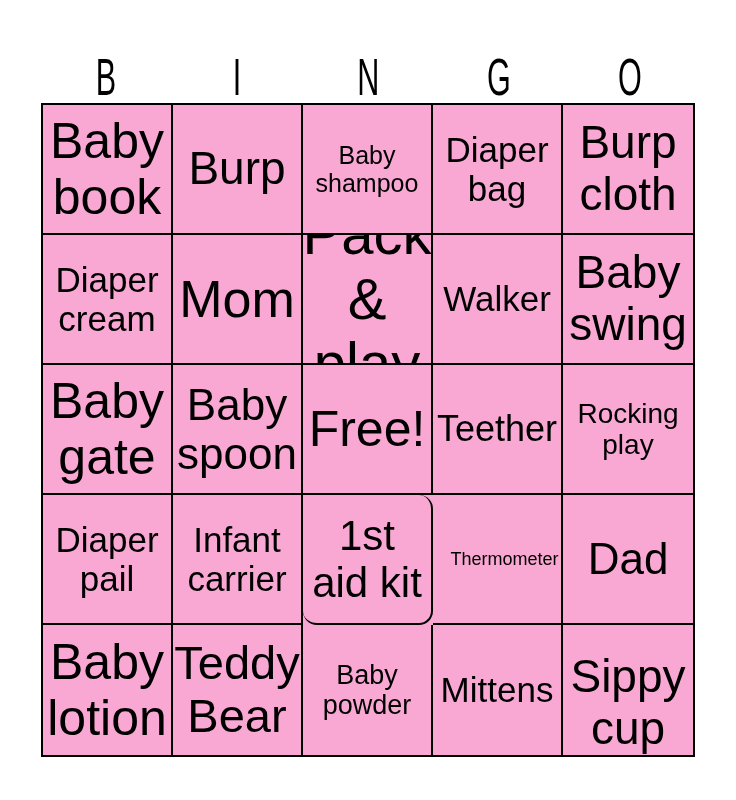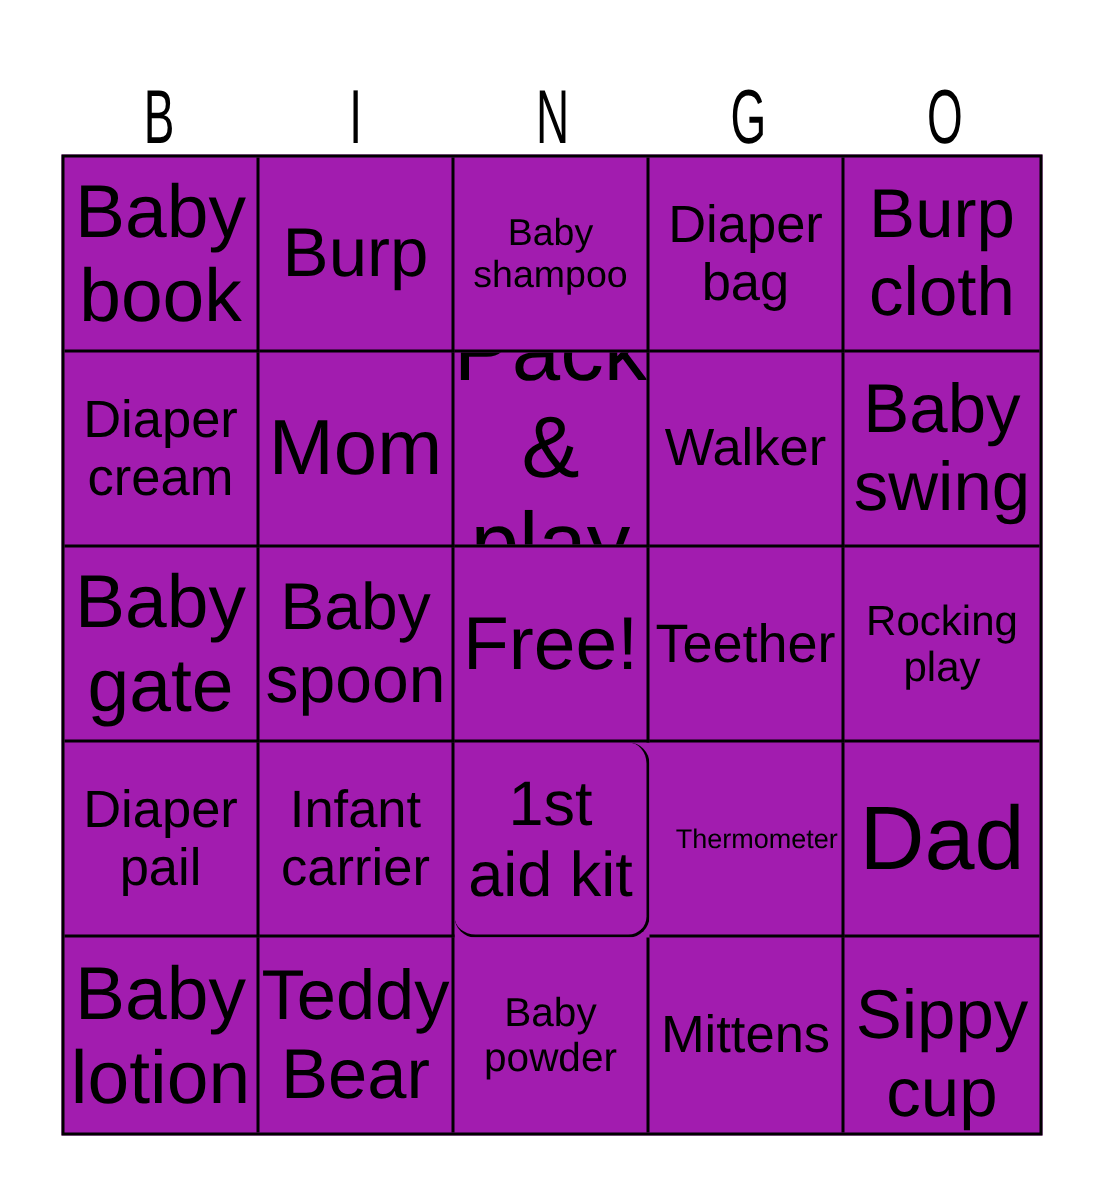--- a/index.html
+++ b/index.html
@@ -35,21 +35,21 @@
     transform: scaleX(0.6);
     transform-origin: center bottom;
     letter-spacing: 0;
   }
   .bingo-grid {
     display: grid;
     grid-template-columns: repeat(5, 130px);
     grid-auto-rows: 130px;
     border: 2px solid #000000;
     box-sizing: content-box;
-    background: #a21caf;
+    background: #f9a8d4;
   }
   .bingo-cell {
     border-right: 2px solid #000000;
     border-bottom: 2px solid #000000;
     display: flex;
     align-items: center;
     justify-content: center;
     text-align: center;
     white-space: pre-line;
     line-height: 1.12;
@@ -97,21 +97,21 @@
         <div class="bingo-cell" style="font-size: 36px;">Teether</div>
         <div class="bingo-cell" style="font-size: 28px;">Rocking
 play</div>
         <div class="bingo-cell" style="font-size: 35px;">Diaper
 pail</div>
         <div class="bingo-cell" style="font-size: 35px;">Infant
 carrier</div>
         <div class="bingo-cell" style="font-size: 42px; border-radius: 14px;">1st
 aid kit</div>
         <div class="bingo-cell" style="font-size: 18px; padding-left: 15px;">Thermometer</div>
-        <div class="bingo-cell" style="font-size: 60px;">Dad</div>
+        <div class="bingo-cell" style="font-size: 44px;">Dad</div>
         <div class="bingo-cell" style="font-size: 50px;">Baby
 lotion</div>
         <div class="bingo-cell" style="font-size: 47px;">Teddy
 Bear</div>
         <div class="bingo-cell" style="font-size: 27px;">Baby
 powder</div>
         <div class="bingo-cell" style="font-size: 35px;">Mittens</div>
         <div class="bingo-cell" style="font-size: 46px; margin-top: 26px;">Sippy
 cup</div>
       </div>

